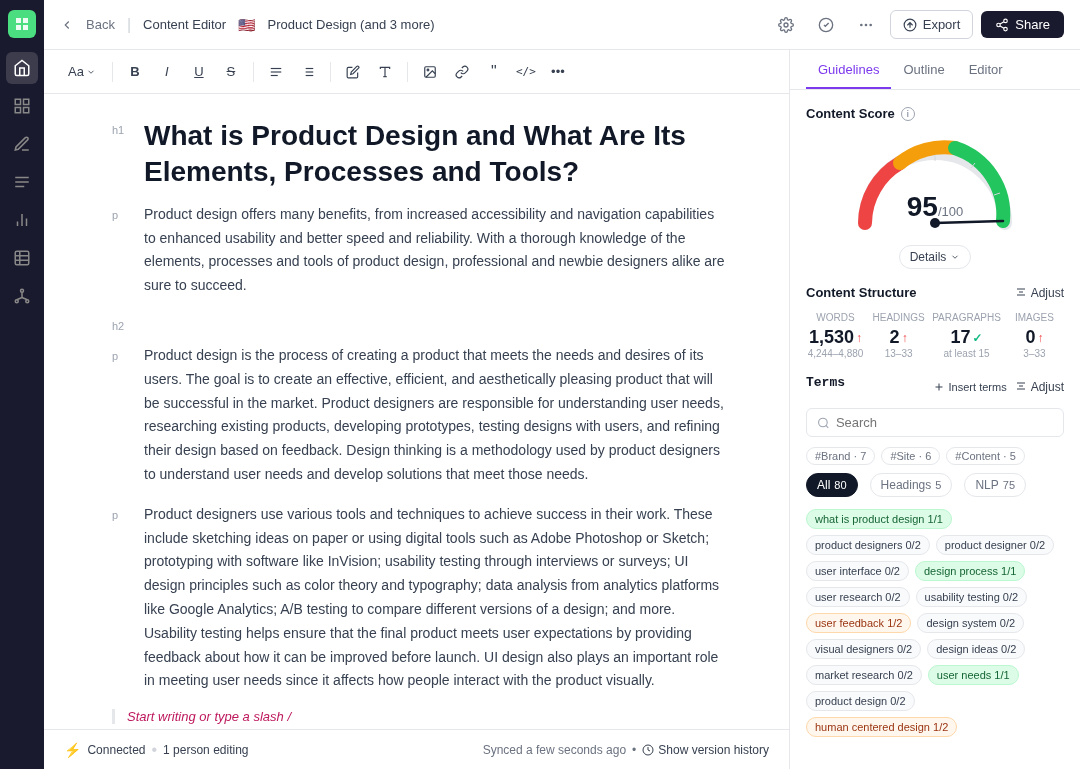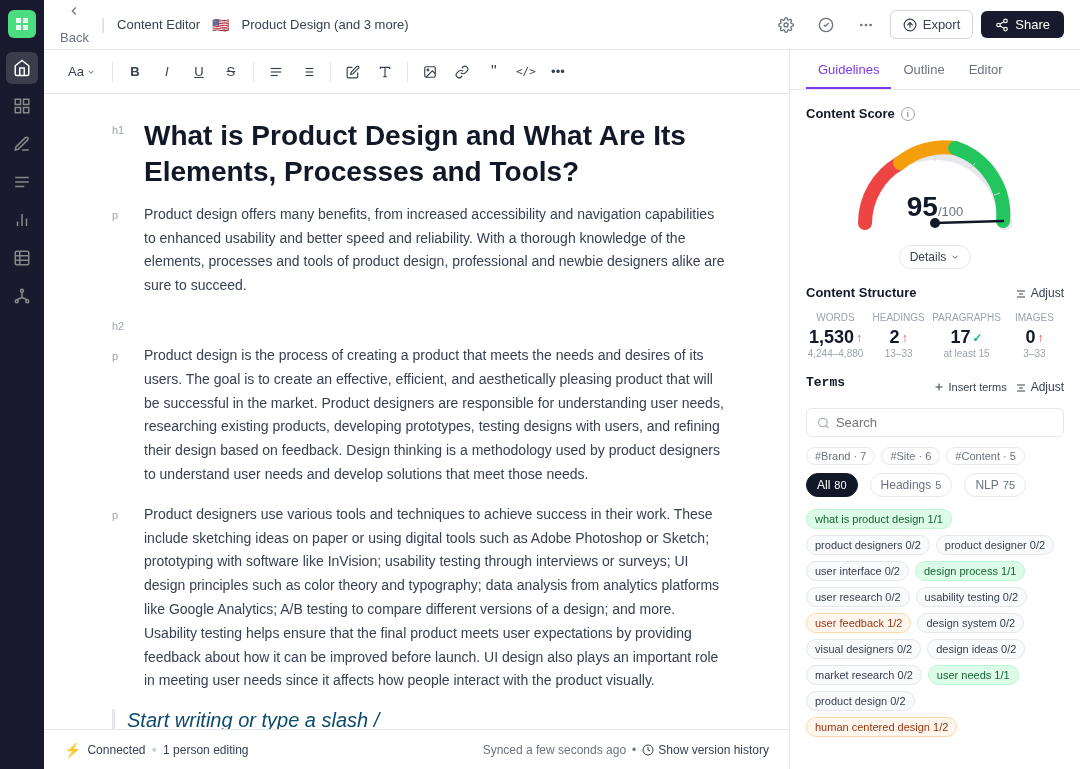--- a/index.html
+++ b/index.html
@@ -47,21 +47,21 @@
       height: 50px;
       border-bottom: 1px solid #e5e7eb;
       display: flex;
       align-items: center;
       padding: 0 16px;
       gap: 12px;
       flex-shrink: 0;
     }
     .topbar-back {
       display: flex; align-items: center; gap: 12px;
-      color: #6b7280; font-size: 13px; cursor: pointer; flex-direction: column;
+      color: #6b7280; font-size: 13px; cursor: pointer;
     }
     .topbar-divider { color: #d1d5db; }
     .topbar-title { font-size: 13px; color: #374151; font-weight: 500; }
     .topbar-flag { font-size: 14px; }
     .topbar-doc { font-size: 13px; color: #374151; }
     .topbar-actions { margin-left: auto; display: flex; align-items: center; gap: 8px; }
     .topbar-icon-btn {
       width: 32px; height: 32px;
       border: none; background: none;
       border-radius: 6px; cursor: pointer;
@@ -121,21 +121,21 @@
       padding: 24px 60px 80px 68px;
     }
     .heading-block { display: flex; gap: 12px; margin-bottom: 12px; }
     .block-label { font-size: 11px; color: #9ca3af; width: 20px; flex-shrink: 0; padding-top: 6px; }
     .h1-text { font-size: 28px; font-weight: 700; color: #111827; line-height: 1.3; }
     .h2-text { font-size: 22px; font-weight: 700; color: #111827; line-height: 1.3; }
     .p-text { font-size: 14px; color: #374151; line-height: 1.7; }
 
     .paragraph-block { display: flex; gap: 12px; margin-bottom: 16px; }
     .draft-line {
-      font-size: 20px; color: #0c4a6e; font-style: italic;
+      font-size: 13px; color: #be185d; font-style: italic;
       border-left: 3px solid #e5e7eb; padding-left: 12px; margin-top: 8px;
     }
 
     
     .status-bar {
       height: 40px;
       border-top: 1px solid #e5e7eb;
       display: flex;
       align-items: center;
       padding: 0 20px;
@@ -196,21 +196,21 @@
       background: white; border-radius: 16px;
       font-size: 12px; cursor: pointer; color: #374151; margin: 0 auto 16px;
     }
 
     
     .structure-header {
       display: flex; align-items: center; justify-content: space-between;
       margin-bottom: 12px;
     }
     .adjust-btn {
-      display: flex; align-items: flex-end; gap: 4px;
+      display: flex; align-items: flex-start; gap: 4px;
       font-size: 12px; color: #374151; cursor: pointer;
       border: none; background: none;
     }
     .structure-grid {
       display: grid; grid-template-columns: repeat(4, 1fr);
       gap: 4px; margin-bottom: 16px;
     }
     .struct-cell { text-align: center; }
     .struct-label { font-size: 10px; color: #9ca3af; text-transform: uppercase; margin-bottom: 4px; }
     .struct-value { font-size: 18px; font-weight: 700; color: #111827; display: flex; align-items: center; justify-content: center; gap: 2px; }

